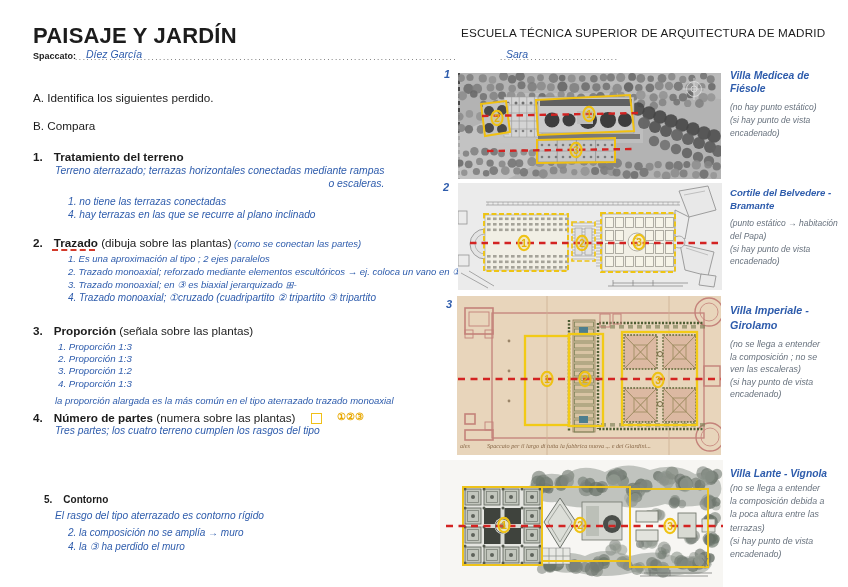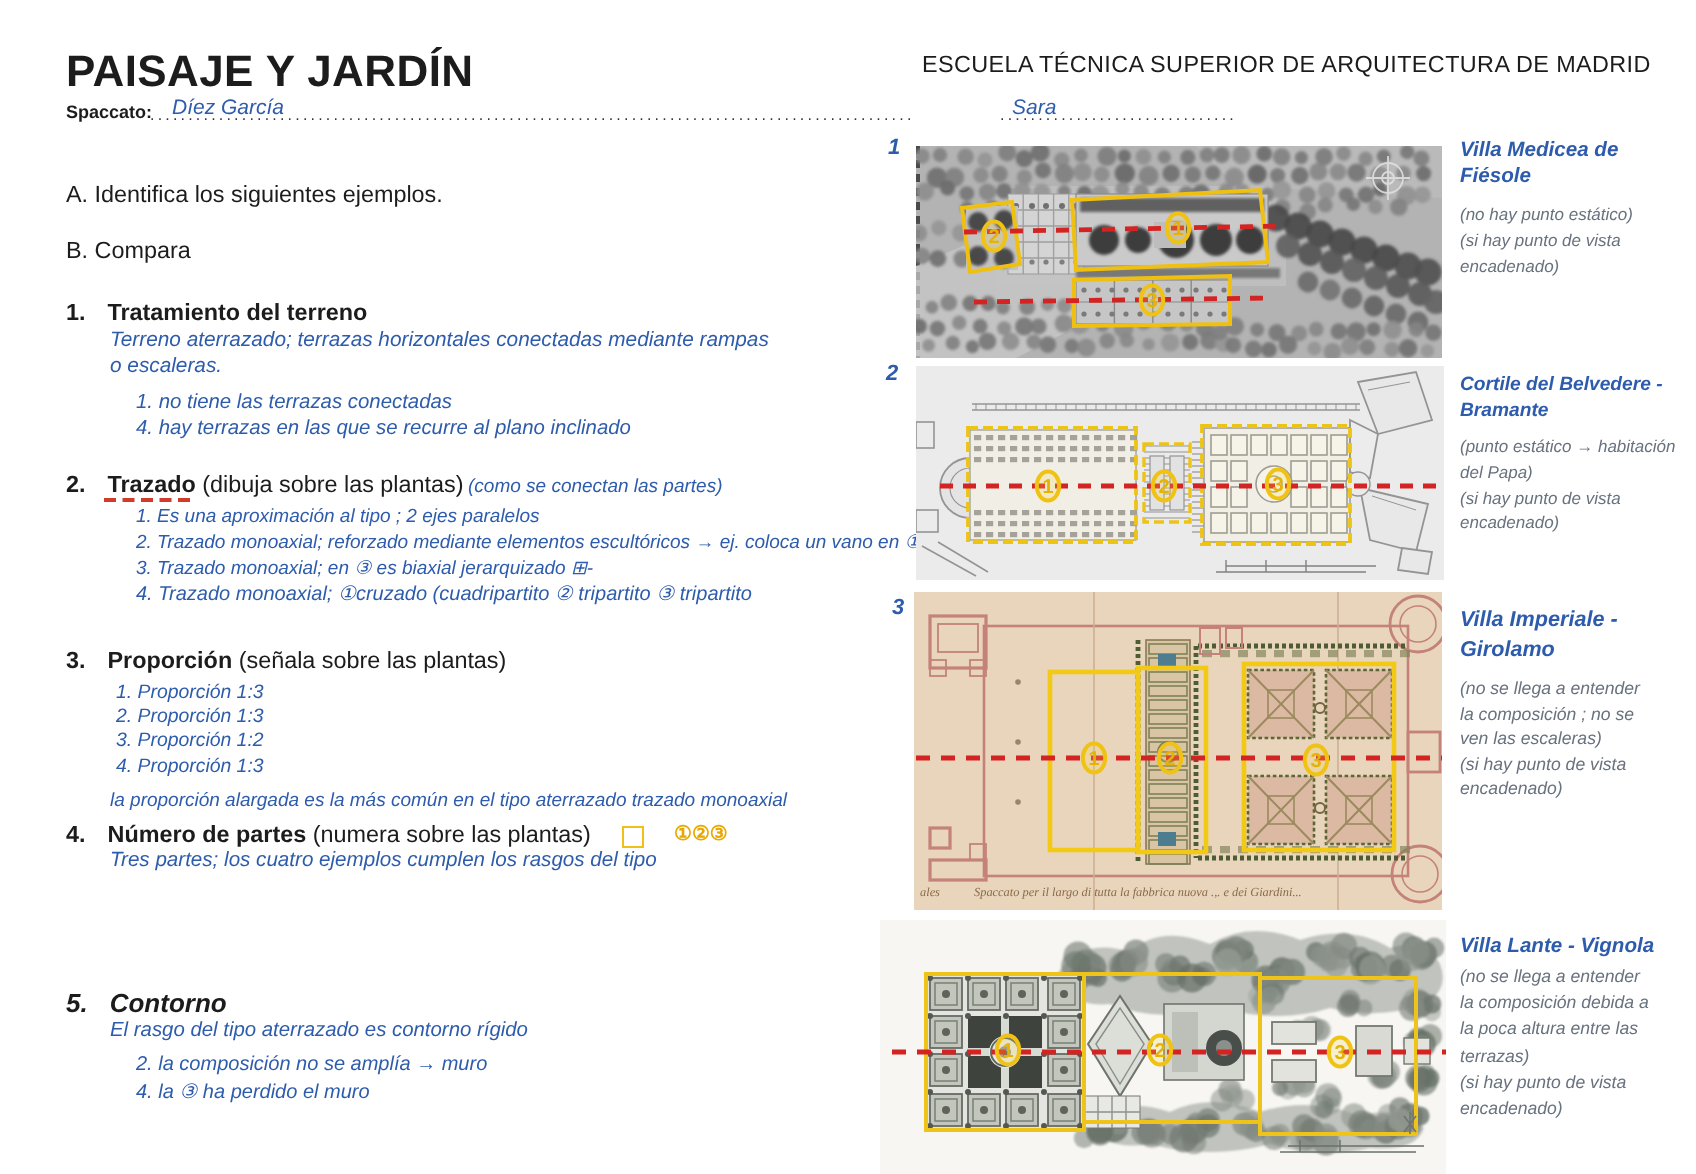--- a/index.html
+++ b/index.html
@@ -24,27 +24,27 @@
 <div class="abs dots" style="left:75px;top:53px;width:380px;">....................................................................................................................................................</div>
 
 <div class="abs hw" style="left:86px;top:48px;font-size:10.5px;">Díez García</div>
 
 <div class="abs print" style="left:462px;top:51px;font-size:9px;font-weight:bold;margin-top:40px;">Nombre:</div>
 
 <div class="abs dots" style="left:500px;top:53px;width:118px;">..........................................</div>
 
 <div class="abs hw" style="left:506px;top:48px;font-size:10.5px;">Sara</div>
 
-<div class="abs print" style="left:33px;top:91px;font-size:11.7px;">A. Identifica los siguientes ejemplos.</div>
+<div class="abs print" style="left:33px;top:91px;font-size:11.7px;">A. Identifica los siguientes perdido.</div>
 
 <div class="abs print" style="left:33px;top:119px;font-size:11.7px;">B. Compara</div>
 
 <div class="abs print" style="left:33px;top:150px;font-size:11.7px;font-weight:bold;">1.<span style="margin-left:11px;">Tratamiento del terreno</span></div>
 
-<div class="abs hw" style="left:55px;top:164px;font-size:10.4px;line-height:13px;">Terreno aterrazado; terrazas horizontales conectadas mediante rampas<br>o escaleras.</div>
+<div class="abs hw" style="left:55px;top:164px;font-size:10.4px;line-height:13px;text-align:right;">Terreno aterrazado; terrazas horizontales conectadas mediante rampas<br>o escaleras.</div>
 
 <div class="abs hw" style="left:68px;top:195px;font-size:10.2px;line-height:13px;">1. no tiene las terrazas conectadas<br>4. hay terrazas en las que se recurre al plano inclinado</div>
 
 <div class="abs print" style="left:33px;top:236px;font-size:11.7px;"><b>2.<span style="margin-left:11px;">Trazado</span></b> (dibuja sobre las plantas)</div>
 
 <div class="abs" style="left:52px;top:249px;width:43px;border-bottom:2px dashed #d23a2a;"></div>
 
 <div class="abs hw" style="left:234px;top:238px;font-size:9.5px;">(como se conectan las partes)</div>
 
 <div class="abs hw" style="left:68px;top:252px;font-size:9.5px;line-height:13px;">1. Es una aproximación al tipo ; 2 ejes paralelos<br>2. Trazado monoaxial; reforzado mediante elementos escultóricos → ej. coloca un vano en ①<br>3. Trazado monoaxial; en ③ es biaxial jerarquizado ⊞-<br><span style="font-size:10px;text-align:center;">4. Trazado monoaxial; ①cruzado (cuadripartito ② tripartito ③ tripartito</span></div>
@@ -54,23 +54,23 @@
 <div class="abs hw" style="left:58px;top:341px;font-size:9.7px;line-height:12.2px;">1. Proporción 1:3<br>2. Proporción 1:3<br>3. Proporción 1:2<br>4. Proporción 1:3</div>
 
 <div class="abs hw" style="left:55px;top:395px;font-size:9.5px;">la proporción alargada es la más común en el tipo aterrazado trazado monoaxial</div>
 
 <div class="abs print" style="left:33px;top:411px;font-size:11.7px;text-align:right;"><b>4.<span style="margin-left:11px;">Número de partes</span></b> (numera sobre las plantas)</div>
 
 <div class="abs" style="left:311px;top:413px;width:9px;height:9px;border:1.5px solid #f0c018;"></div>
 
 <div class="abs" style="left:325px;top:411px;font-size:10px;color:#e8a800;font-weight:bold;margin-left:12px;">①②③</div>
 
-<div class="abs hw" style="left:55px;top:425px;font-size:10.3px;">Tres partes; los cuatro ejemplos cumplen los rasgos del tipo</div>
-
-<div class="abs print" style="left:33px;top:494px;font-size:13px;font-weight:bold;font-style:italic;">5.<span style="margin-left:11px;">Contorno</span></div>
+<div class="abs hw" style="left:55px;top:425px;font-size:10.3px;">Tres partes; los cuatro terreno cumplen los rasgos del tipo</div>
+
+<div class="abs print" style="left:44px;top:494px;font-size:10px;font-weight:bold;">5.<span style="margin-left:11px;">Contorno</span></div>
 
 <div class="abs hw" style="left:55px;top:510px;font-size:10.2px;">El rasgo del tipo aterrazado es contorno rígido</div>
 
 <div class="abs hw" style="left:68px;top:526px;font-size:10px;line-height:14px;">2. la composición no se amplía → muro<br>4. la ③ ha perdido el muro</div>
 
 <div class="abs hw" style="left:444px;top:68px;font-size:11px;font-weight:bold;">1</div>
 
 <div class="abs hw" style="left:443px;top:181px;font-size:11px;font-weight:bold;">2</div>
 
 <div class="abs hw" style="left:446px;top:298px;font-size:11px;font-weight:bold;">3</div>

